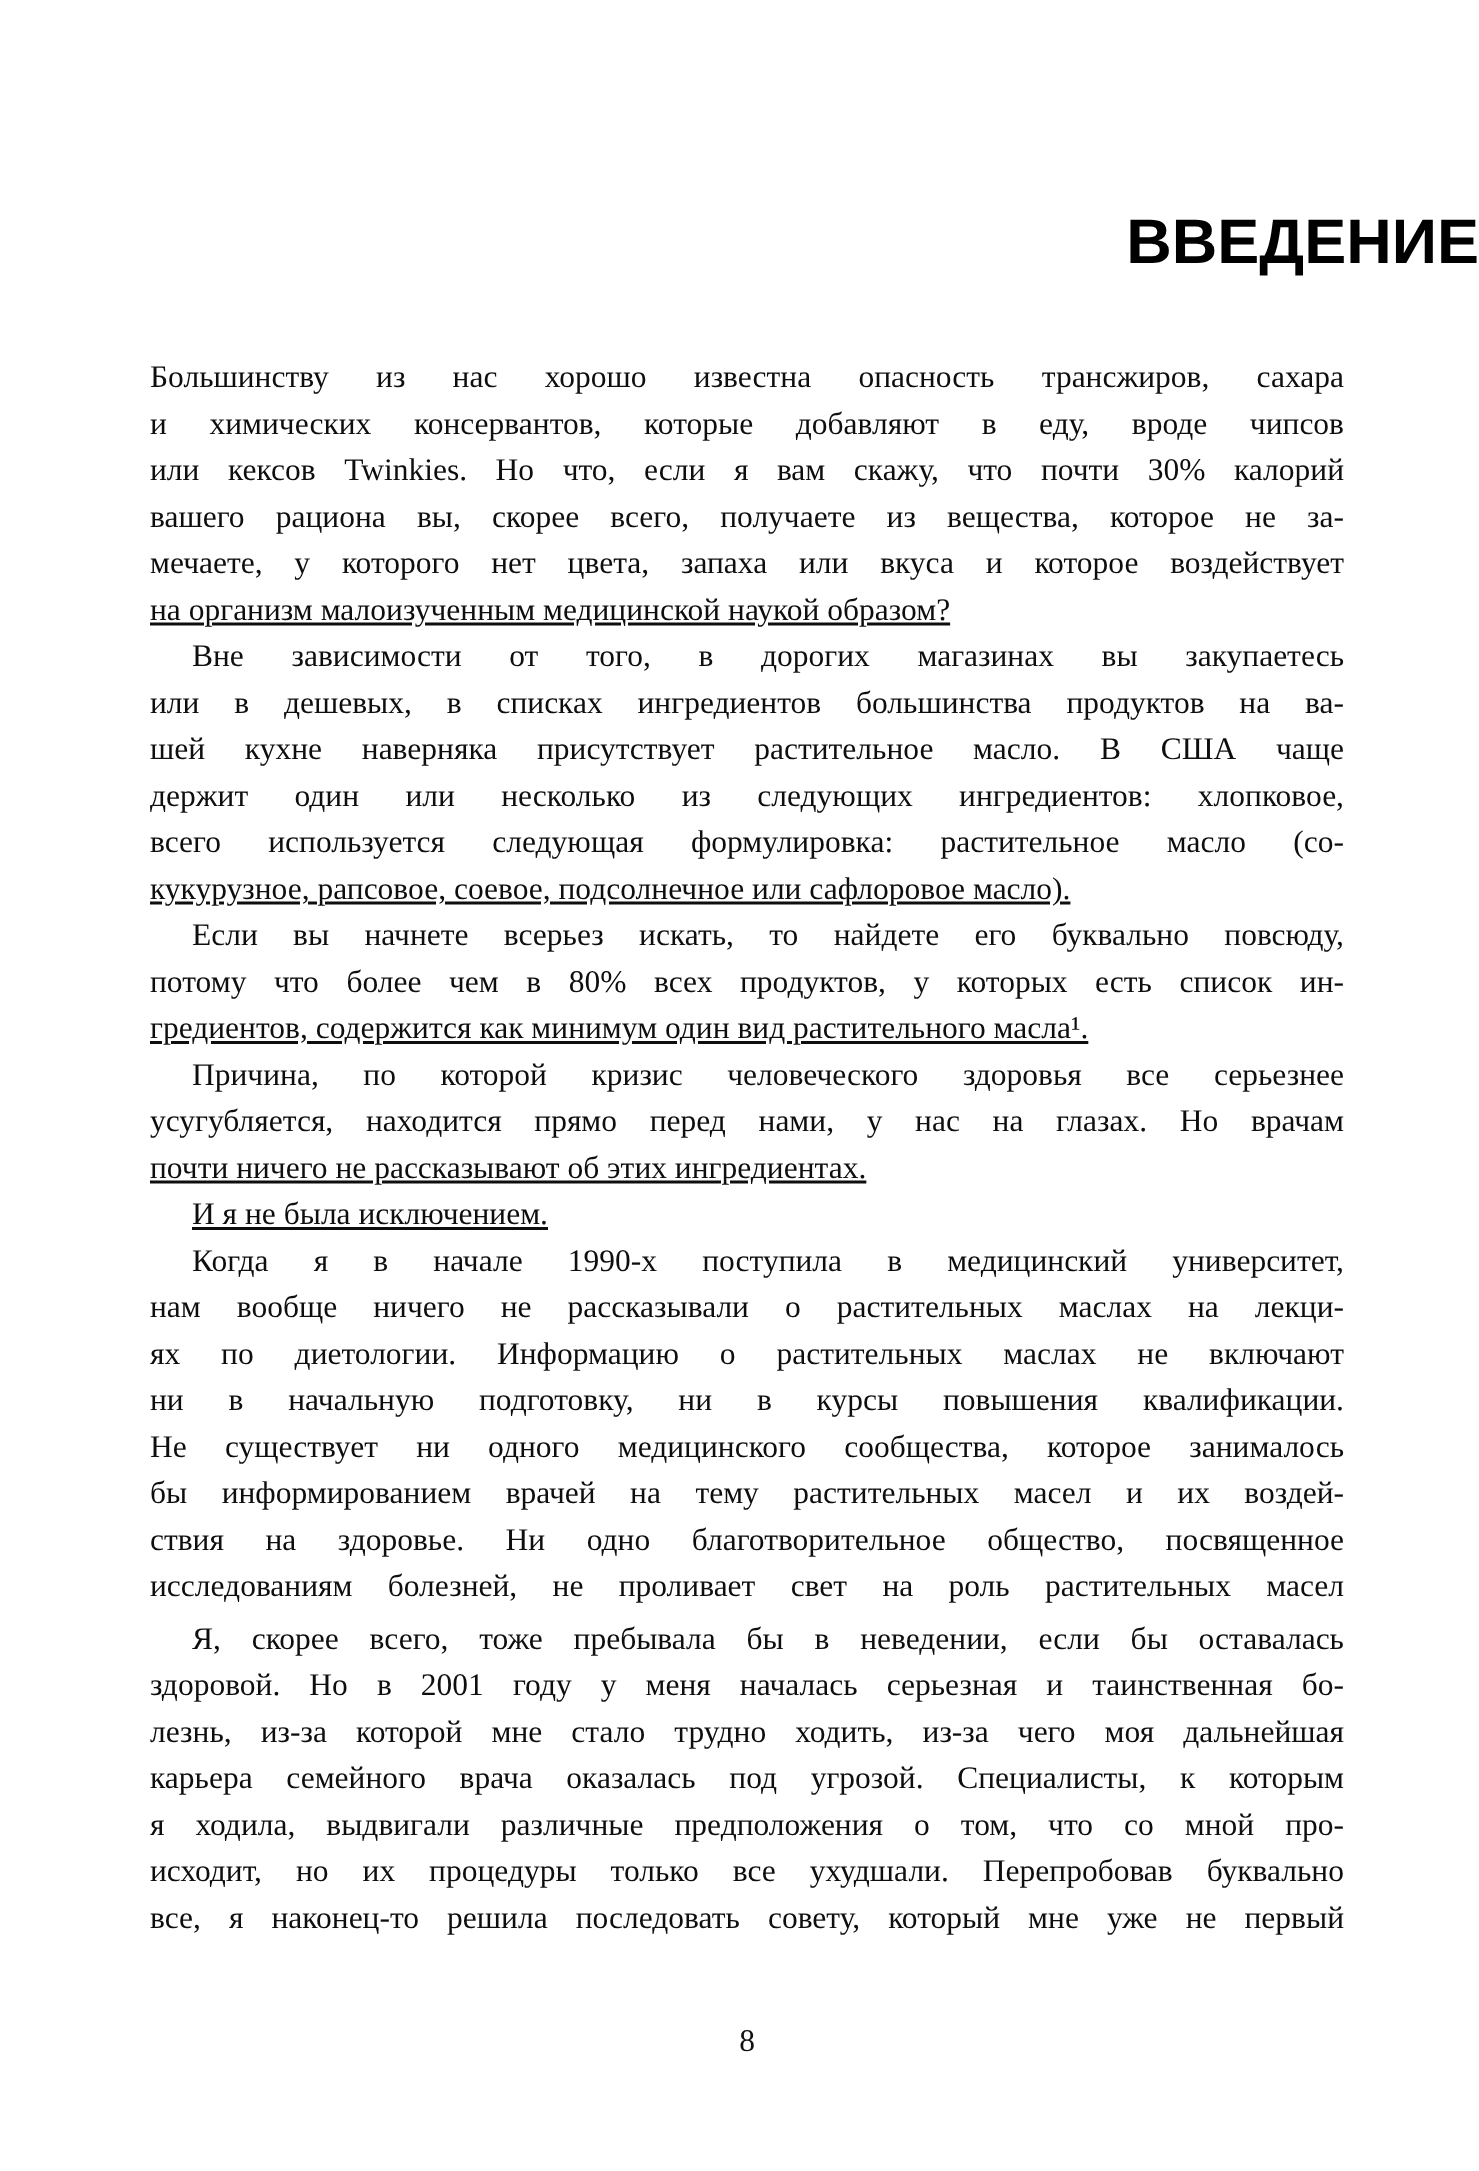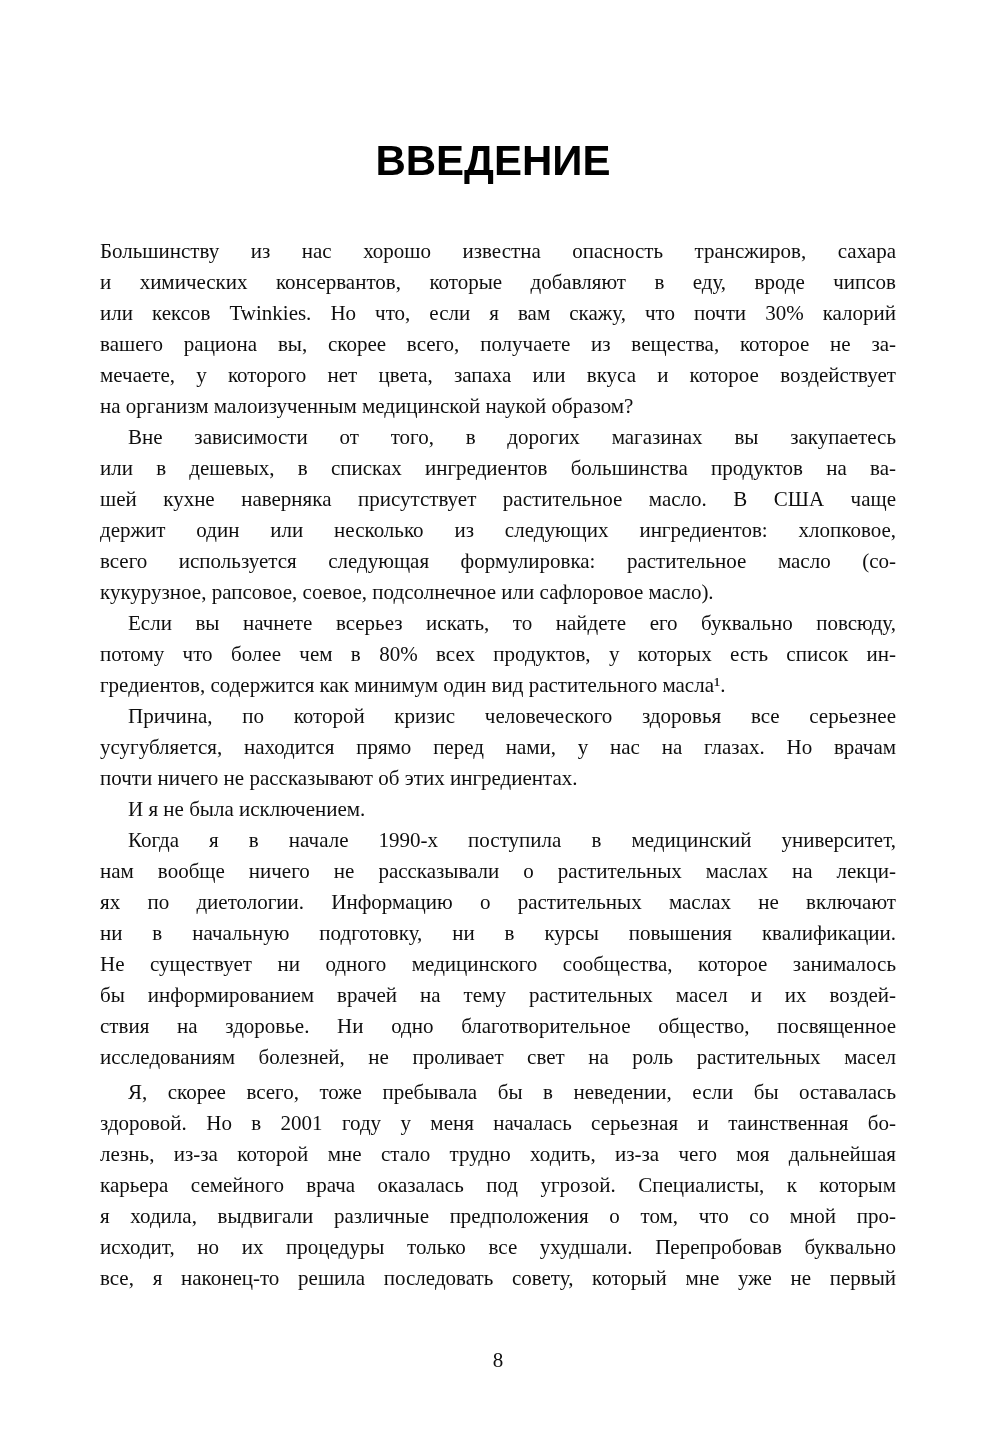--- a/index.html
+++ b/index.html
@@ -15,21 +15,21 @@
     color: #0e0e0e;
     font-family: "Liberation Serif", serif;
     overflow: hidden;
   }
   .title {
     position: absolute;
     top: 138px;
     left: 0;
     width: 100%;
     margin: 0;
-    text-align: center;
+    text-align: right;
     font-family: "Liberation Sans", sans-serif;
     font-weight: 700;
     font-size: 42px;
     line-height: 1.1;
     letter-spacing: 0px;
     color: #000000;
   }
   .body-text {
     position: absolute;
     left: 100px;
@@ -46,20 +46,21 @@
     margin-top: 4px;
   }
   .line {
     text-align: justify;
     text-align-last: justify;
     white-space: normal;
   }
   .line.lastline {
     text-align: center;
     text-align-last: left;
+    text-decoration: underline;
   }
   .line.indent {
     text-indent: 28px;
   }
   .page-number {
     position: absolute;
     left: 100px;
     top: 1347px;
     width: 796px;
     text-align: center;

